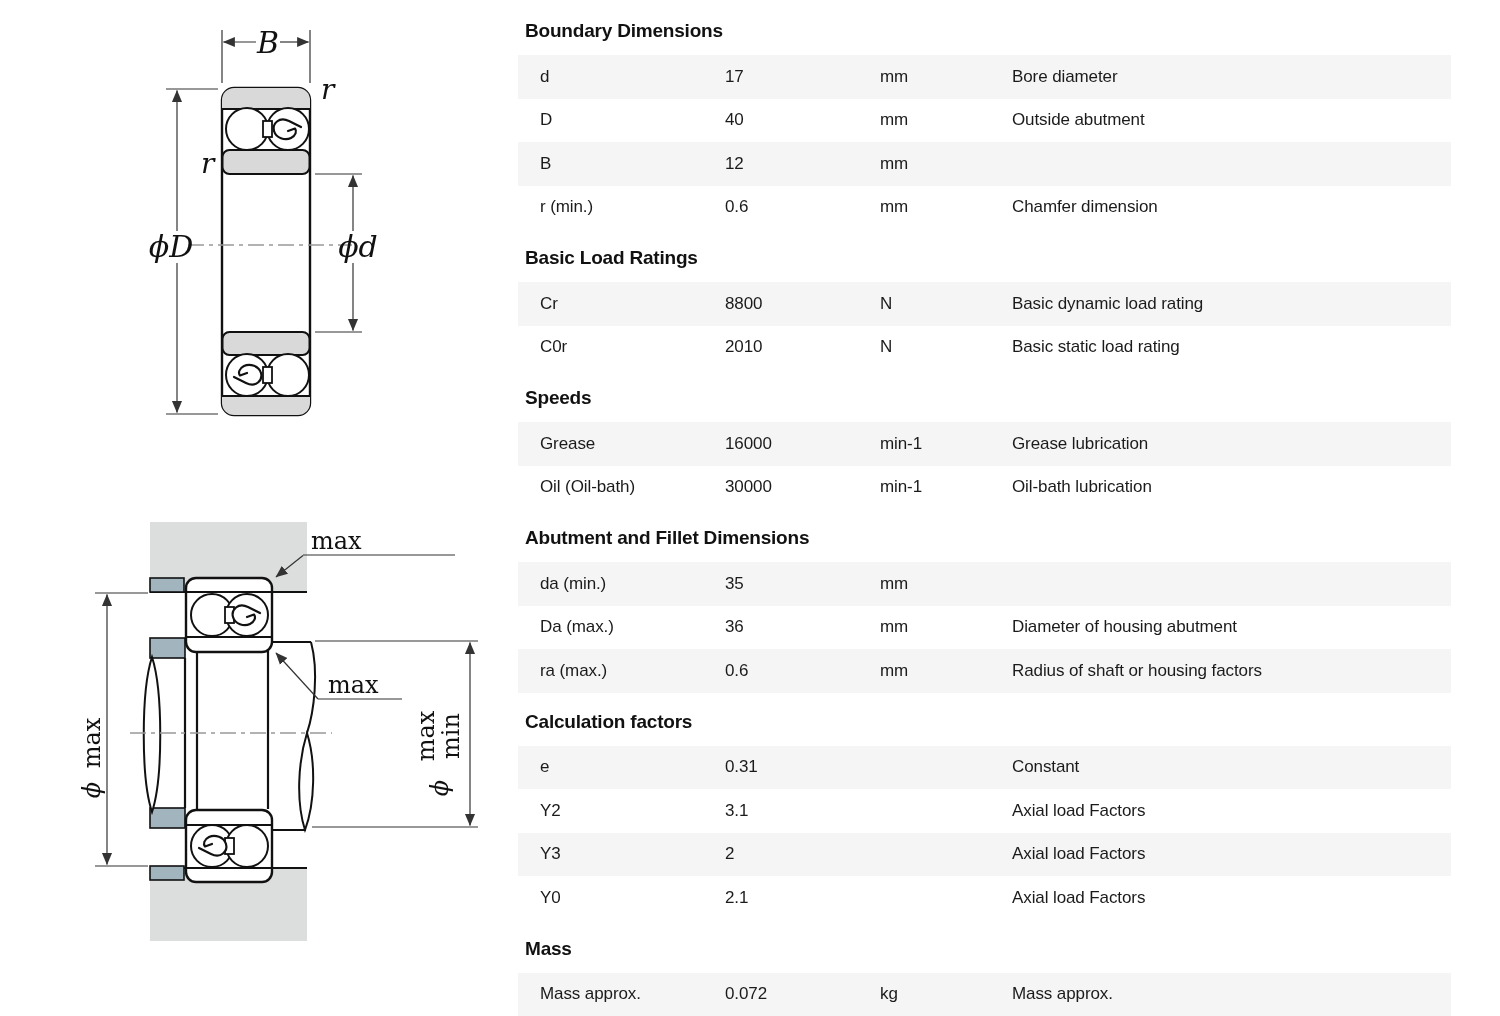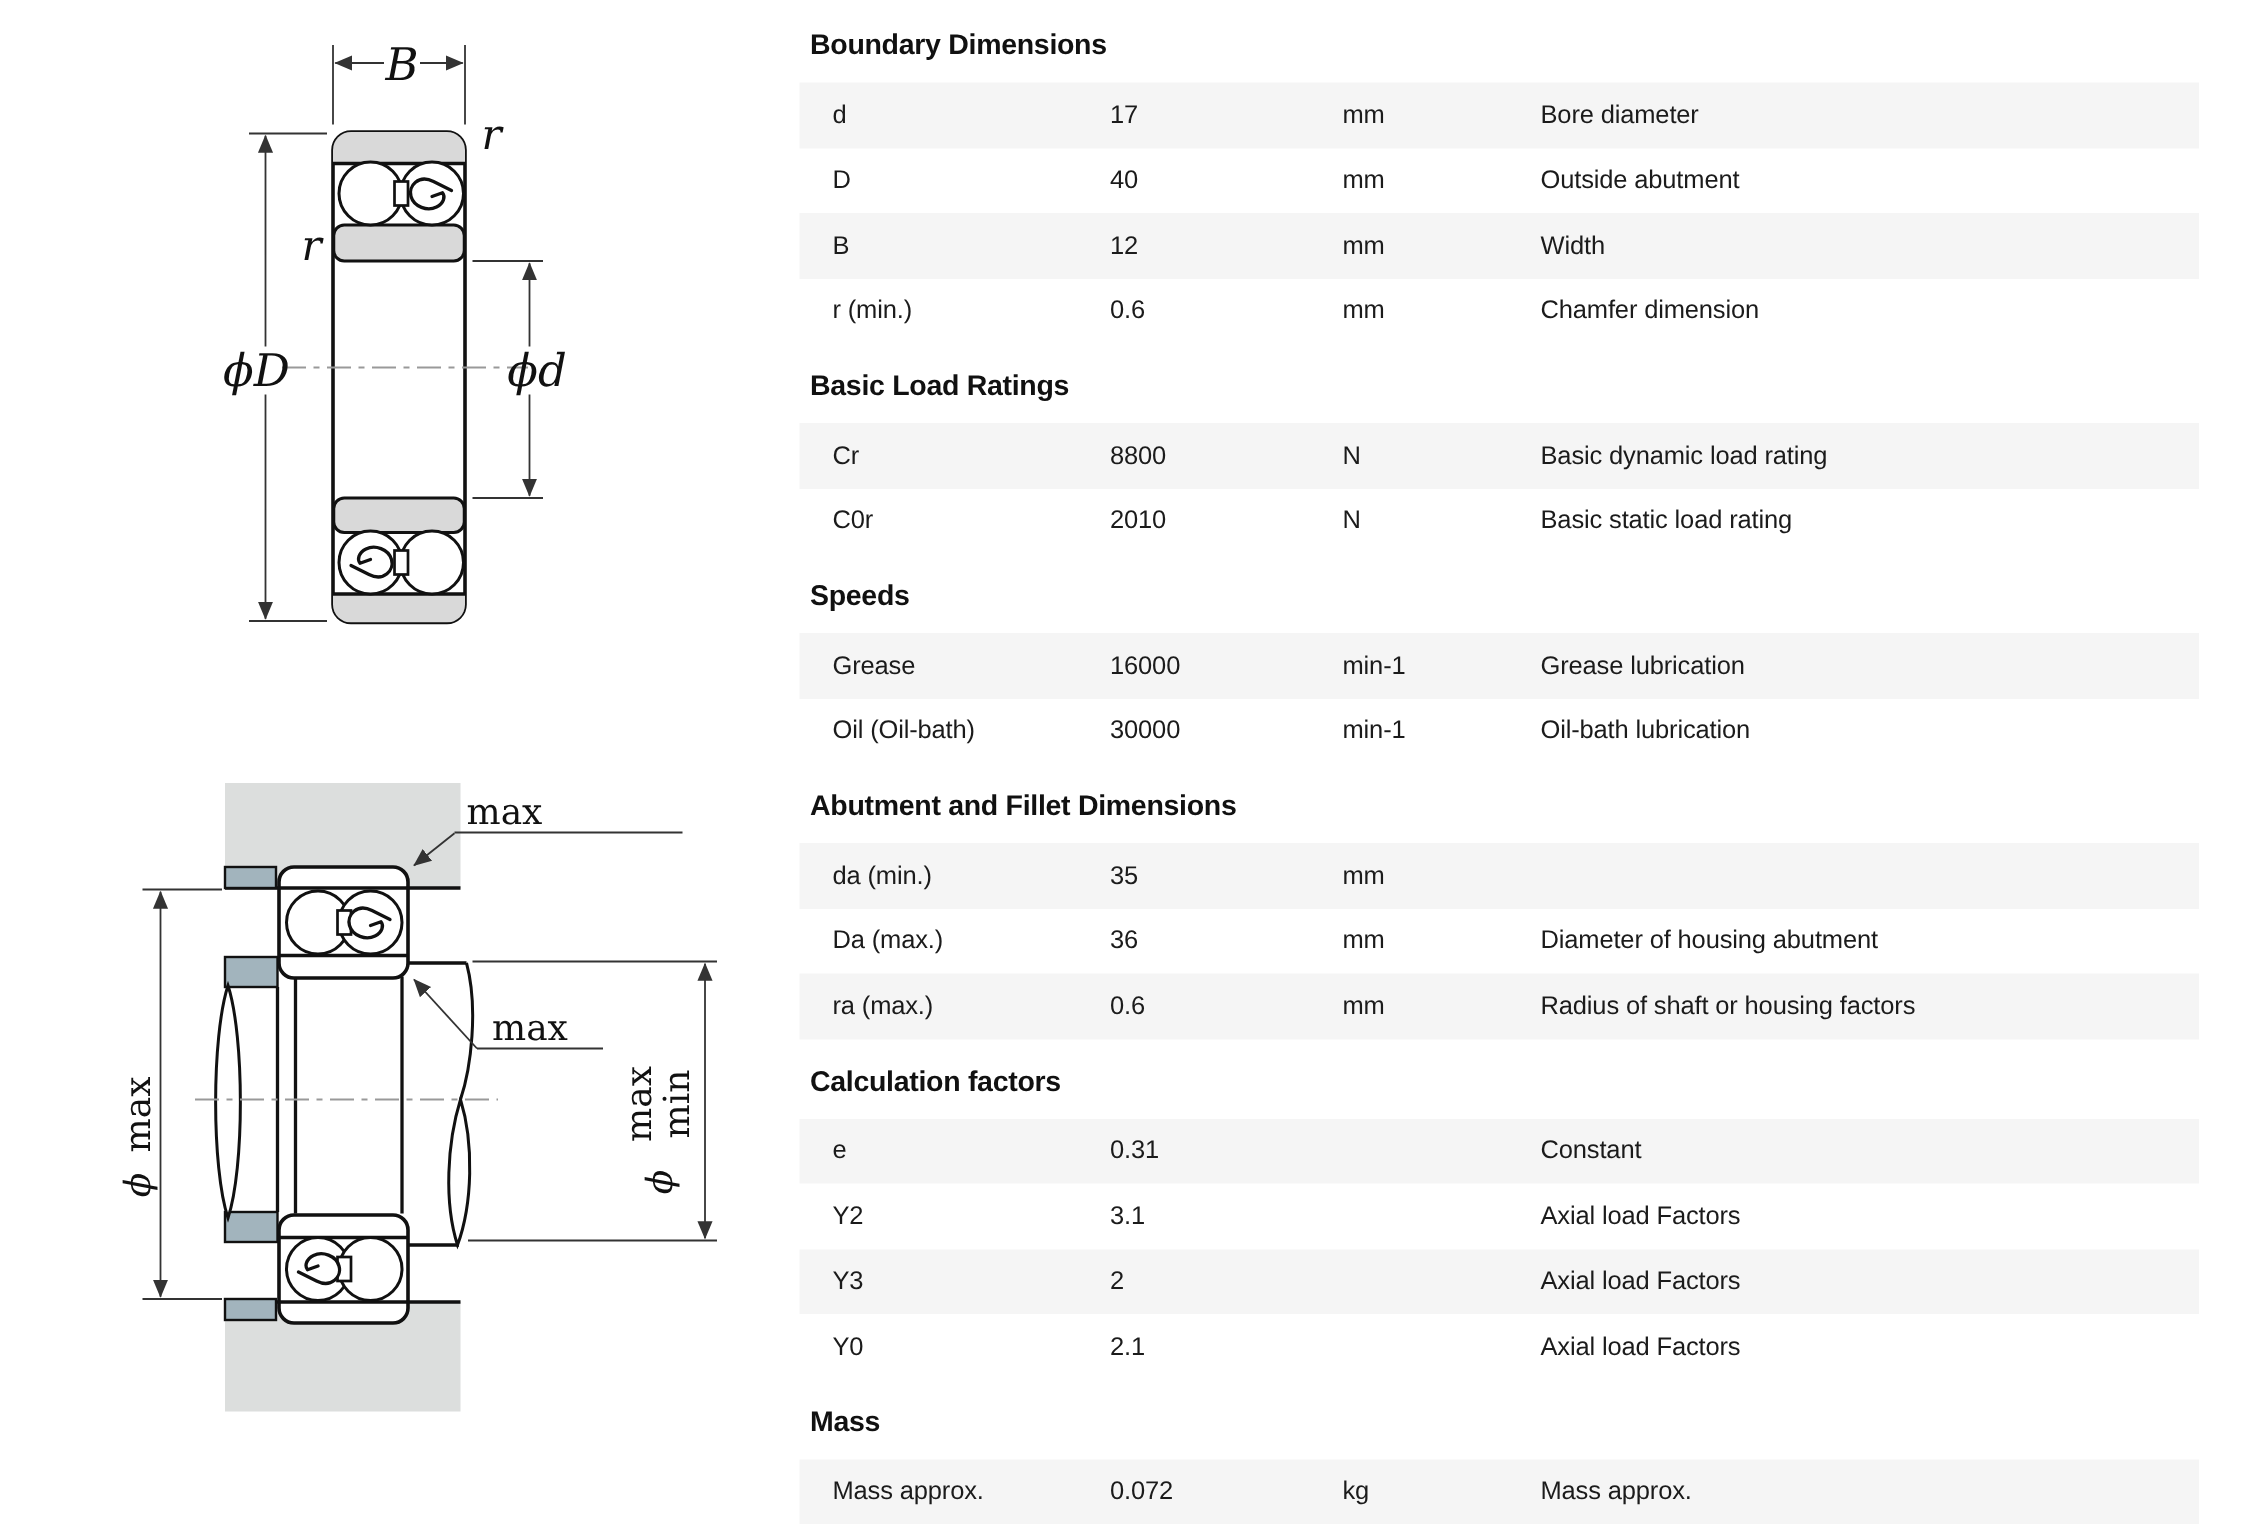--- a/index.html
+++ b/index.html
@@ -6,21 +6,21 @@
     --row-shaded:#f5f5f5; --text:#1b1b1b; --line:#111111; --dim:#333333;
     --bearing-gray:#d9d9d9; --housing-gray:#dcdedd; --abutment-slate:#a2b4bd;
     --centerline-gray:#999999;
   }
   html,body{margin:0;padding:0;background:#fff;}
   .page{position:relative;width:1500px;height:1016px;background:#fff;overflow:hidden;
         font-family:"Liberation Sans","DejaVu Sans",sans-serif;}
   .fig{position:absolute;}
   .fig-top{left:60px;top:5px;width:420px;height:480px;}
   .fig-bottom{left:60px;top:500px;width:470px;height:516px;}
-  .spec{position:absolute;left:533px;top:20px;width:933px;color:var(--text);}
+  .spec{position:absolute;left:518px;top:20px;width:933px;color:var(--text);}
   .section-title{font-size:19px;font-weight:bold;line-height:21px;margin:18px 0 14px 7px;
                  letter-spacing:-0.2px;color:#111;}
   .section-title:first-child{margin-top:0;}
   .row{display:grid;grid-template-columns:185px 155px 132px 1fr;align-items:center;
        height:43.5px;padding-left:22px;font-size:17px;letter-spacing:-0.1px;}
   .row.shaded{background:var(--row-shaded);}
   
   .body{fill:#fff;stroke:var(--line);stroke-width:2.4;}
   .gray{fill:var(--bearing-gray);}
   .ln{stroke:var(--line);stroke-width:2.2;fill:none;}
@@ -202,21 +202,20 @@
         <div class="row">
           <span>D</span>
           <span>40</span>
           <span>mm</span>
           <span>Outside abutment</span>
         </div>
         <div class="row shaded">
           <span>B</span>
           <span>12</span>
           <span>mm</span>
-          <span>Width</span>
         </div>
         <div class="row">
           <span>r (min.)</span>
           <span>0.6</span>
           <span>mm</span>
           <span>Chamfer dimension</span>
         </div>
       </div>
       <div class="section-title">Basic Load Ratings</div>
       <div>

